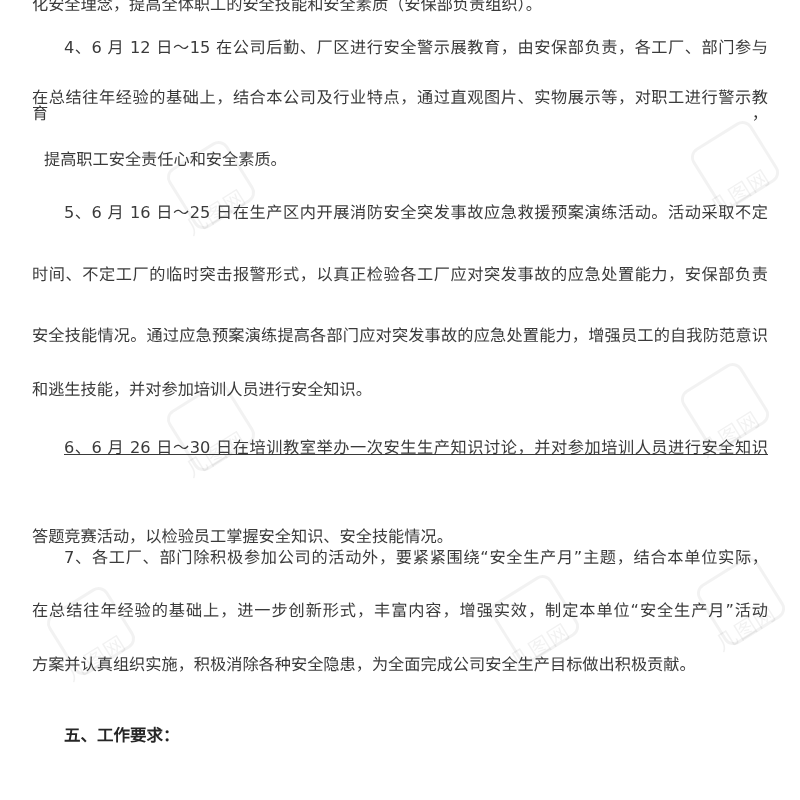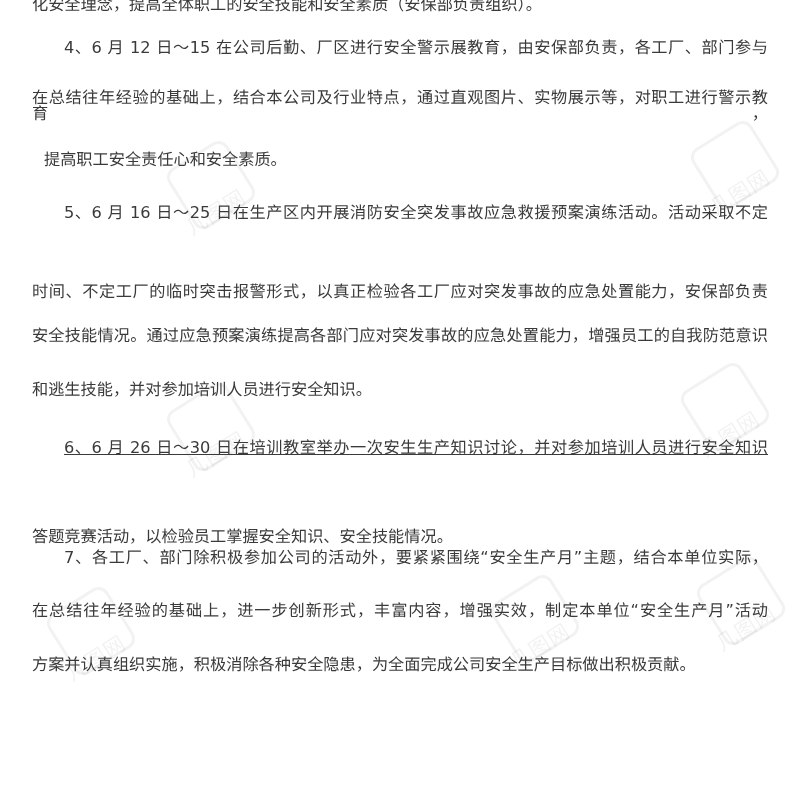--- a/index.html
+++ b/index.html
@@ -136,31 +136,32 @@
     <div class="clipped-line" style="top:-9px;">化安全理念，提高全体职工的安全技能和安全素质（安保部负责组织）。</div>
 
     <div class="para">
       <span class="ln-just" style="display:block; position:absolute; top:40px; left:0; width:736px; text-indent:32px;">4、6 月 12 日～15 在公司后勤、厂区进行安全警示展教育，由安保部负责，各工厂、部门参与</span>
       <span class="ln-just" style="display:block; position:absolute; top:90px; left:0; width:736px;">在总结往年经验的基础上，结合本公司及行业特点，通过直观图片、实物展示等，对职工进行警示教育，</span>
       <span style="display:block; position:absolute; top:140px; left:12px; width:736px; white-space:nowrap;margin-top:12px;">提高职工安全责任心和安全素质。</span>
     </div>
 
     <div class="para">
       <span class="ln-just" style="display:block; position:absolute; top:205px; left:0; width:736px; text-indent:32px;">5、6 月 16 日～25 日在生产区内开展消防安全突发事故应急救援预案演练活动。活动采取不定</span>
-      <span class="ln-just" style="display:block; position:absolute; top:267px; left:0; width:736px;margin-top:17px;">时间、不定工厂的临时突击报警形式，以真正检验各工厂应对突发事故的应急处置能力，安保部负责</span>
+      <span class="ln-just" style="display:block; position:absolute; top:267px; left:0; width:736px;">时间、不定工厂的临时突击报警形式，以真正检验各工厂应对突发事故的应急处置能力，安保部负责</span>
       <span class="ln-just" style="display:block; position:absolute; top:328px; left:0; width:736px;">安全技能情况。通过应急预案演练提高各部门应对突发事故的应急处置能力，增强员工的自我防范意识</span>
       <span style="display:block; position:absolute; top:382px; left:0; width:736px; white-space:nowrap;">和逃生技能，并对参加培训人员进行安全知识。</span>
     </div>
 
     <div class="para">
       <span class="ln-just" style="display:block; position:absolute; top:440px; left:0; width:736px; text-indent:32px;text-decoration:underline;">6、6 月 26 日～30 日在培训教室举办一次安生生产知识讨论，并对参加培训人员进行安全知识</span>
       <span style="display:block; position:absolute; top:494px; left:0; width:736px; white-space:nowrap;margin-top:35px;">答题竞赛活动，以检验员工掌握安全知识、安全技能情况。</span>
     </div>
 
     <div class="para">
       <span class="ln-just" style="display:block; position:absolute; top:550px; left:0; width:736px; text-indent:32px;">7、各工厂、部门除积极参加公司的活动外，要紧紧围绕“安全生产月”主题，结合本单位实际，</span>
       <span class="ln-just" style="display:block; position:absolute; top:603px; left:0; width:736px;">在总结往年经验的基础上，进一步创新形式，丰富内容，增强实效，制定本单位“安全生产月”活动</span>
       <span style="display:block; position:absolute; top:657px; left:0; width:736px; white-space:nowrap;">方案并认真组织实施，积极消除各种安全隐患，为全面完成公司安全生产目标做出积极贡献。</span>
     </div>
 
+    <div class="heading" style="top:722px; left:64px;">五、工作要求：</div>
 
   </div>
 </div>
 
 </body></html>

